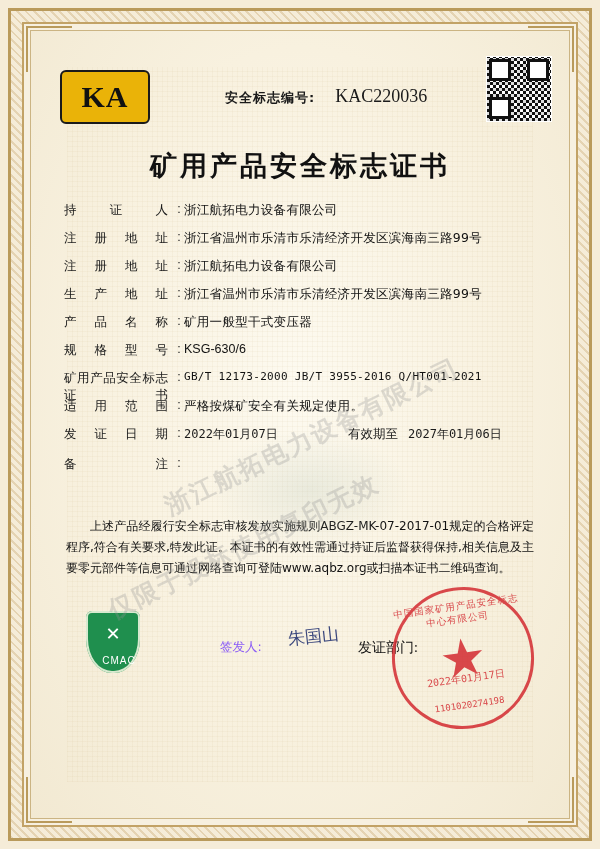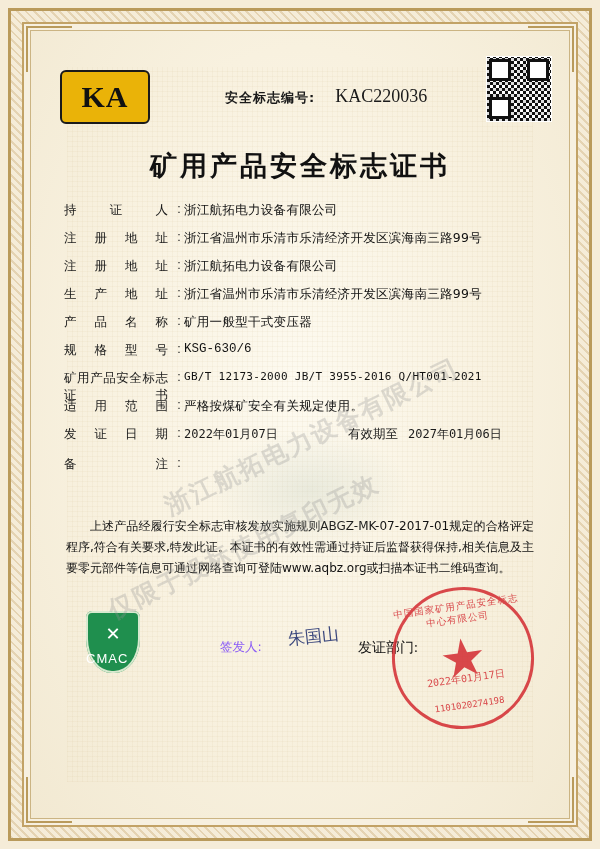--- a/index.html
+++ b/index.html
@@ -179,21 +179,21 @@
   }
   .colon { width: 10px; flex: 0 0 10px; text-align: center; }
   .field-value {
     flex: 1 1 auto;
     font-size: 12.5px;
     font-family: "DejaVu Sans", sans-serif;
     color: #111;
     letter-spacing: 0.3px;
   }
   .field-value.mono {
-    font-family: Liberation Mono, monospace;
+    font-family: Liberation Sans, sans-serif;
     font-size: 12.5px;
     letter-spacing: 0;
   }
   .field-value.small {
     font-size: 11px;
     font-family: "DejaVu Sans Mono", monospace;
   }
   .dateline {
     display: flex;
     align-items: flex-start;
@@ -253,24 +253,24 @@
     position: absolute;
     left: 0; right: 0; top: 12px;
     text-align: center;
     color: #fff;
     font-size: 18px;
     font-weight: bold;
     font-family: "DejaVu Sans", sans-serif;
   }
   .cmac-shield .cmac-label {
     position: absolute;
-    left: 0; right: 0; bottom: 7px;
-    text-align: left;
+    left: 12px; right: 0; bottom: 7px;
+    text-align: center;
     color: #fff;
-    font-size: 13px;
+    font-size: 10px;
     letter-spacing: 1px;
     font-family: "Liberation Sans", sans-serif;
   }
   .signer {
     position: absolute;
     left: 180px;
     top: 34px;
     font-size: 12.5px;
     font-family: "DejaVu Sans", sans-serif;
     color: #8b5cf6;

